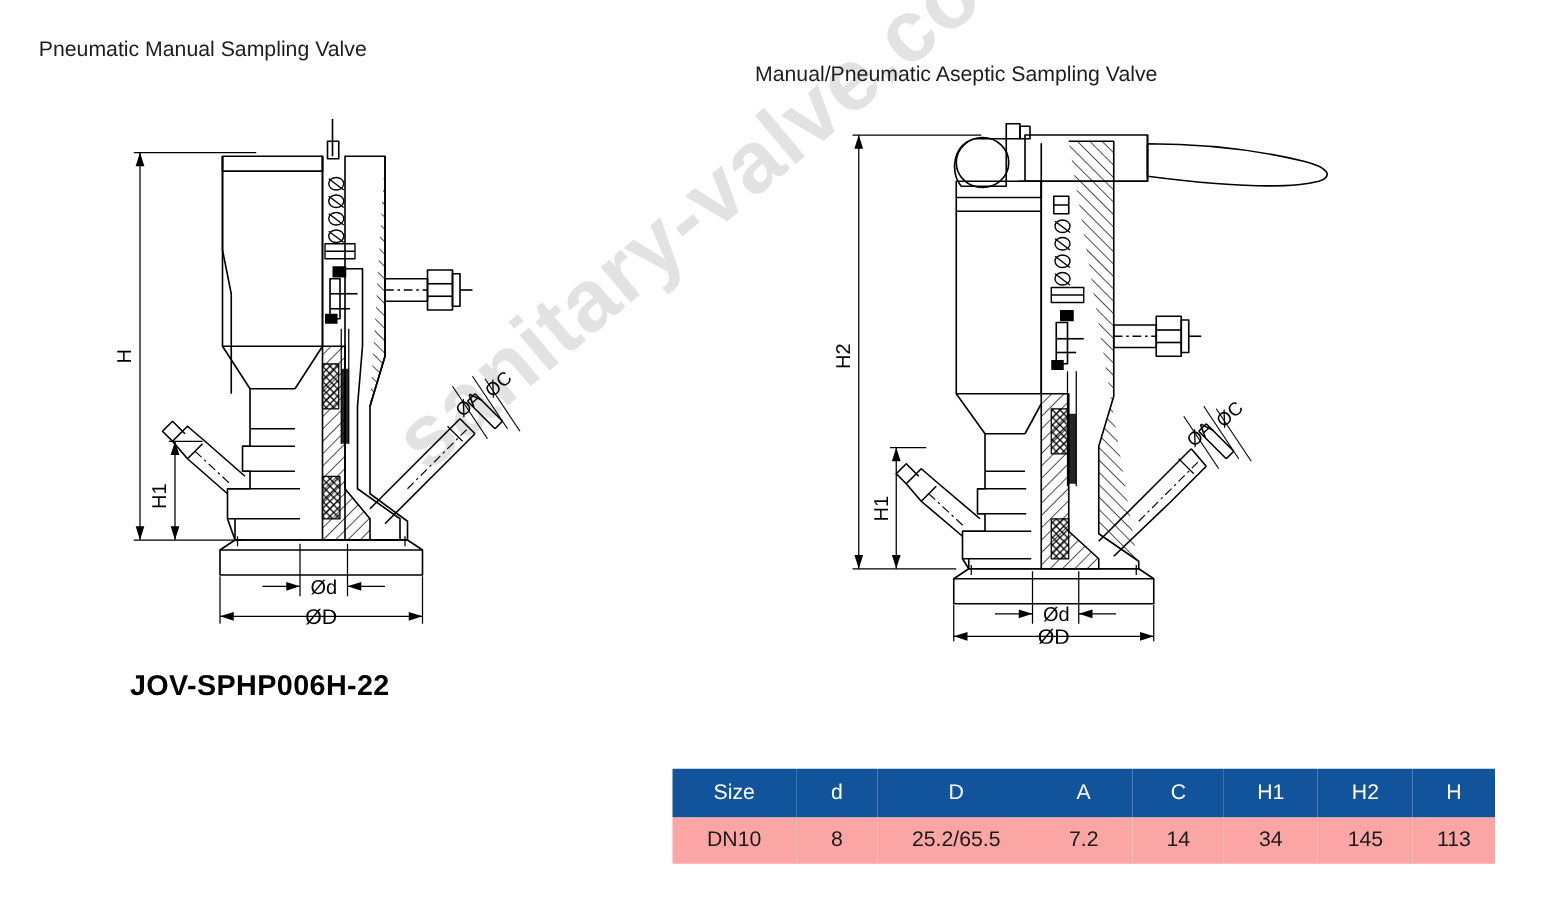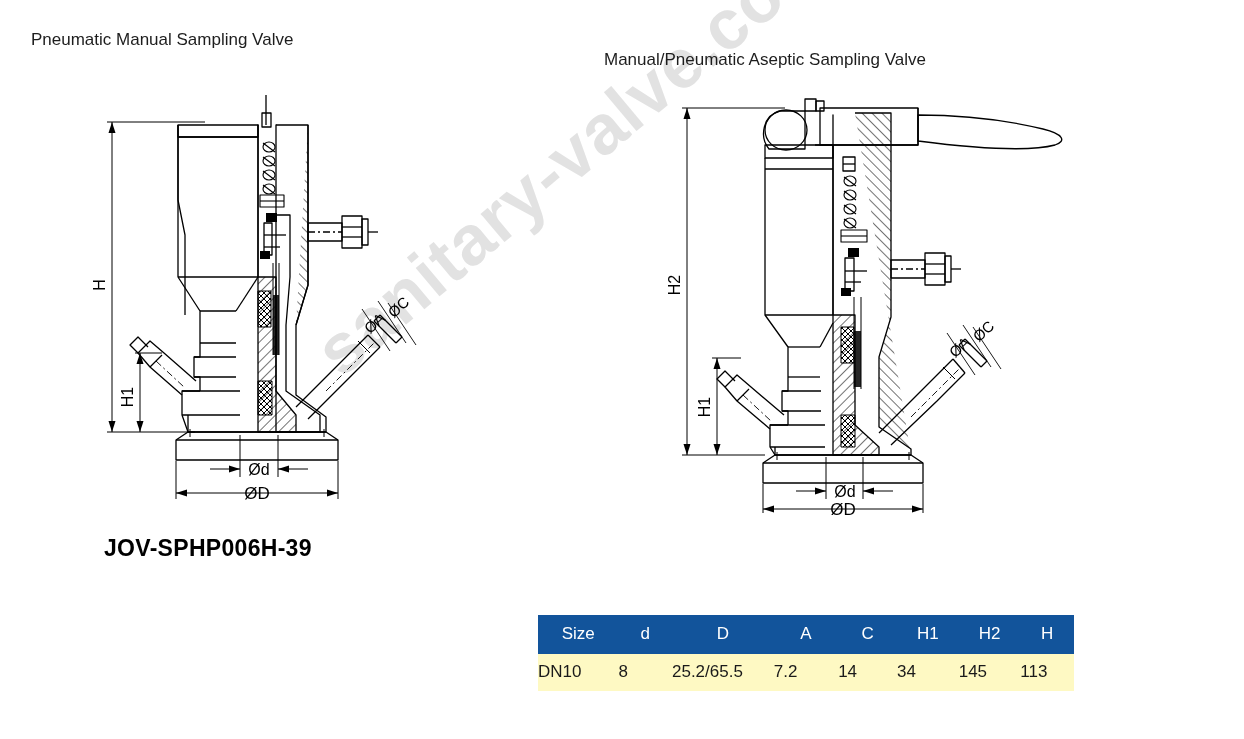--- a/index.html
+++ b/index.html
@@ -57,37 +57,38 @@
 
   
   .drawing{position:absolute;z-index:2;}
   #drawing-left{left:90px;top:95px;}
   #drawing-right{left:665px;top:85px;}
 
   
   .spec-table{
     position:absolute;
     left:538px;top:615px;
-    width:536px;
+    width:658px;
     border-collapse:collapse;
     z-index:3;
     font-size:17px;
   }
   .spec-table thead th{
     background:#12549b;
     color:#ffffff;
     font-weight:400;
     padding:9px 0 10px 0;
     text-align:center;
     border:none;
   }
   .spec-table tbody td{
-    background:#fef9c3;
+    background:#fca5a5;
     color:#1a1a1a;
     padding:8px 0 9px 0;
+    text-align:center;
     border:none;
   }
   .spec-table tbody tr td:first-child{color:#1a1a1a;}
   .col-size{width:15%;}
   .col-d{width:10%;}
   .col-D{width:19%;}
   .col-A{width:12%;}
   .col-C{width:11%;}
   .col-H1{width:11.5%;}
   .col-H2{width:11.5%;}
@@ -396,21 +397,21 @@
     </g>
 
     <text x="15" y="200" transform="rotate(-90,15,200)" text-anchor="middle" font-family="Liberation Sans, sans-serif" font-size="16" fill="#000">H2</text>
     <text x="45" y="322" transform="rotate(-90,45,322)" text-anchor="middle" font-family="Liberation Sans, sans-serif" font-size="16" fill="#000">H1</text>
     <text x="180" y="412" text-anchor="middle" font-family="Liberation Sans, sans-serif" font-size="16" fill="#000">Ød</text>
     <text x="178" y="430" text-anchor="middle" font-family="Liberation Sans, sans-serif" font-size="17" fill="#000">ØD</text>
     <text x="298" y="266" transform="rotate(-42,298,266)" text-anchor="middle" font-family="Liberation Sans, sans-serif" font-size="15" fill="#000">ØA</text>
     <text x="322" y="250" transform="rotate(-42,322,250)" text-anchor="middle" font-family="Liberation Sans, sans-serif" font-size="15" fill="#000">ØC</text>
   </svg>
 
-  <div class="model" id="model-left">JOV-SPHP006H-39</div>
+  <div class="model" id="model-left">JOV-SPHP006H-22</div>
 
   <table class="spec-table">
     <thead>
       <tr>
         <th class="col-size">Size</th>
         <th class="col-d">d</th>
         <th class="col-D">D</th>
         <th class="col-A">A</th>
         <th class="col-C">C</th>
         <th class="col-H1">H1</th>

